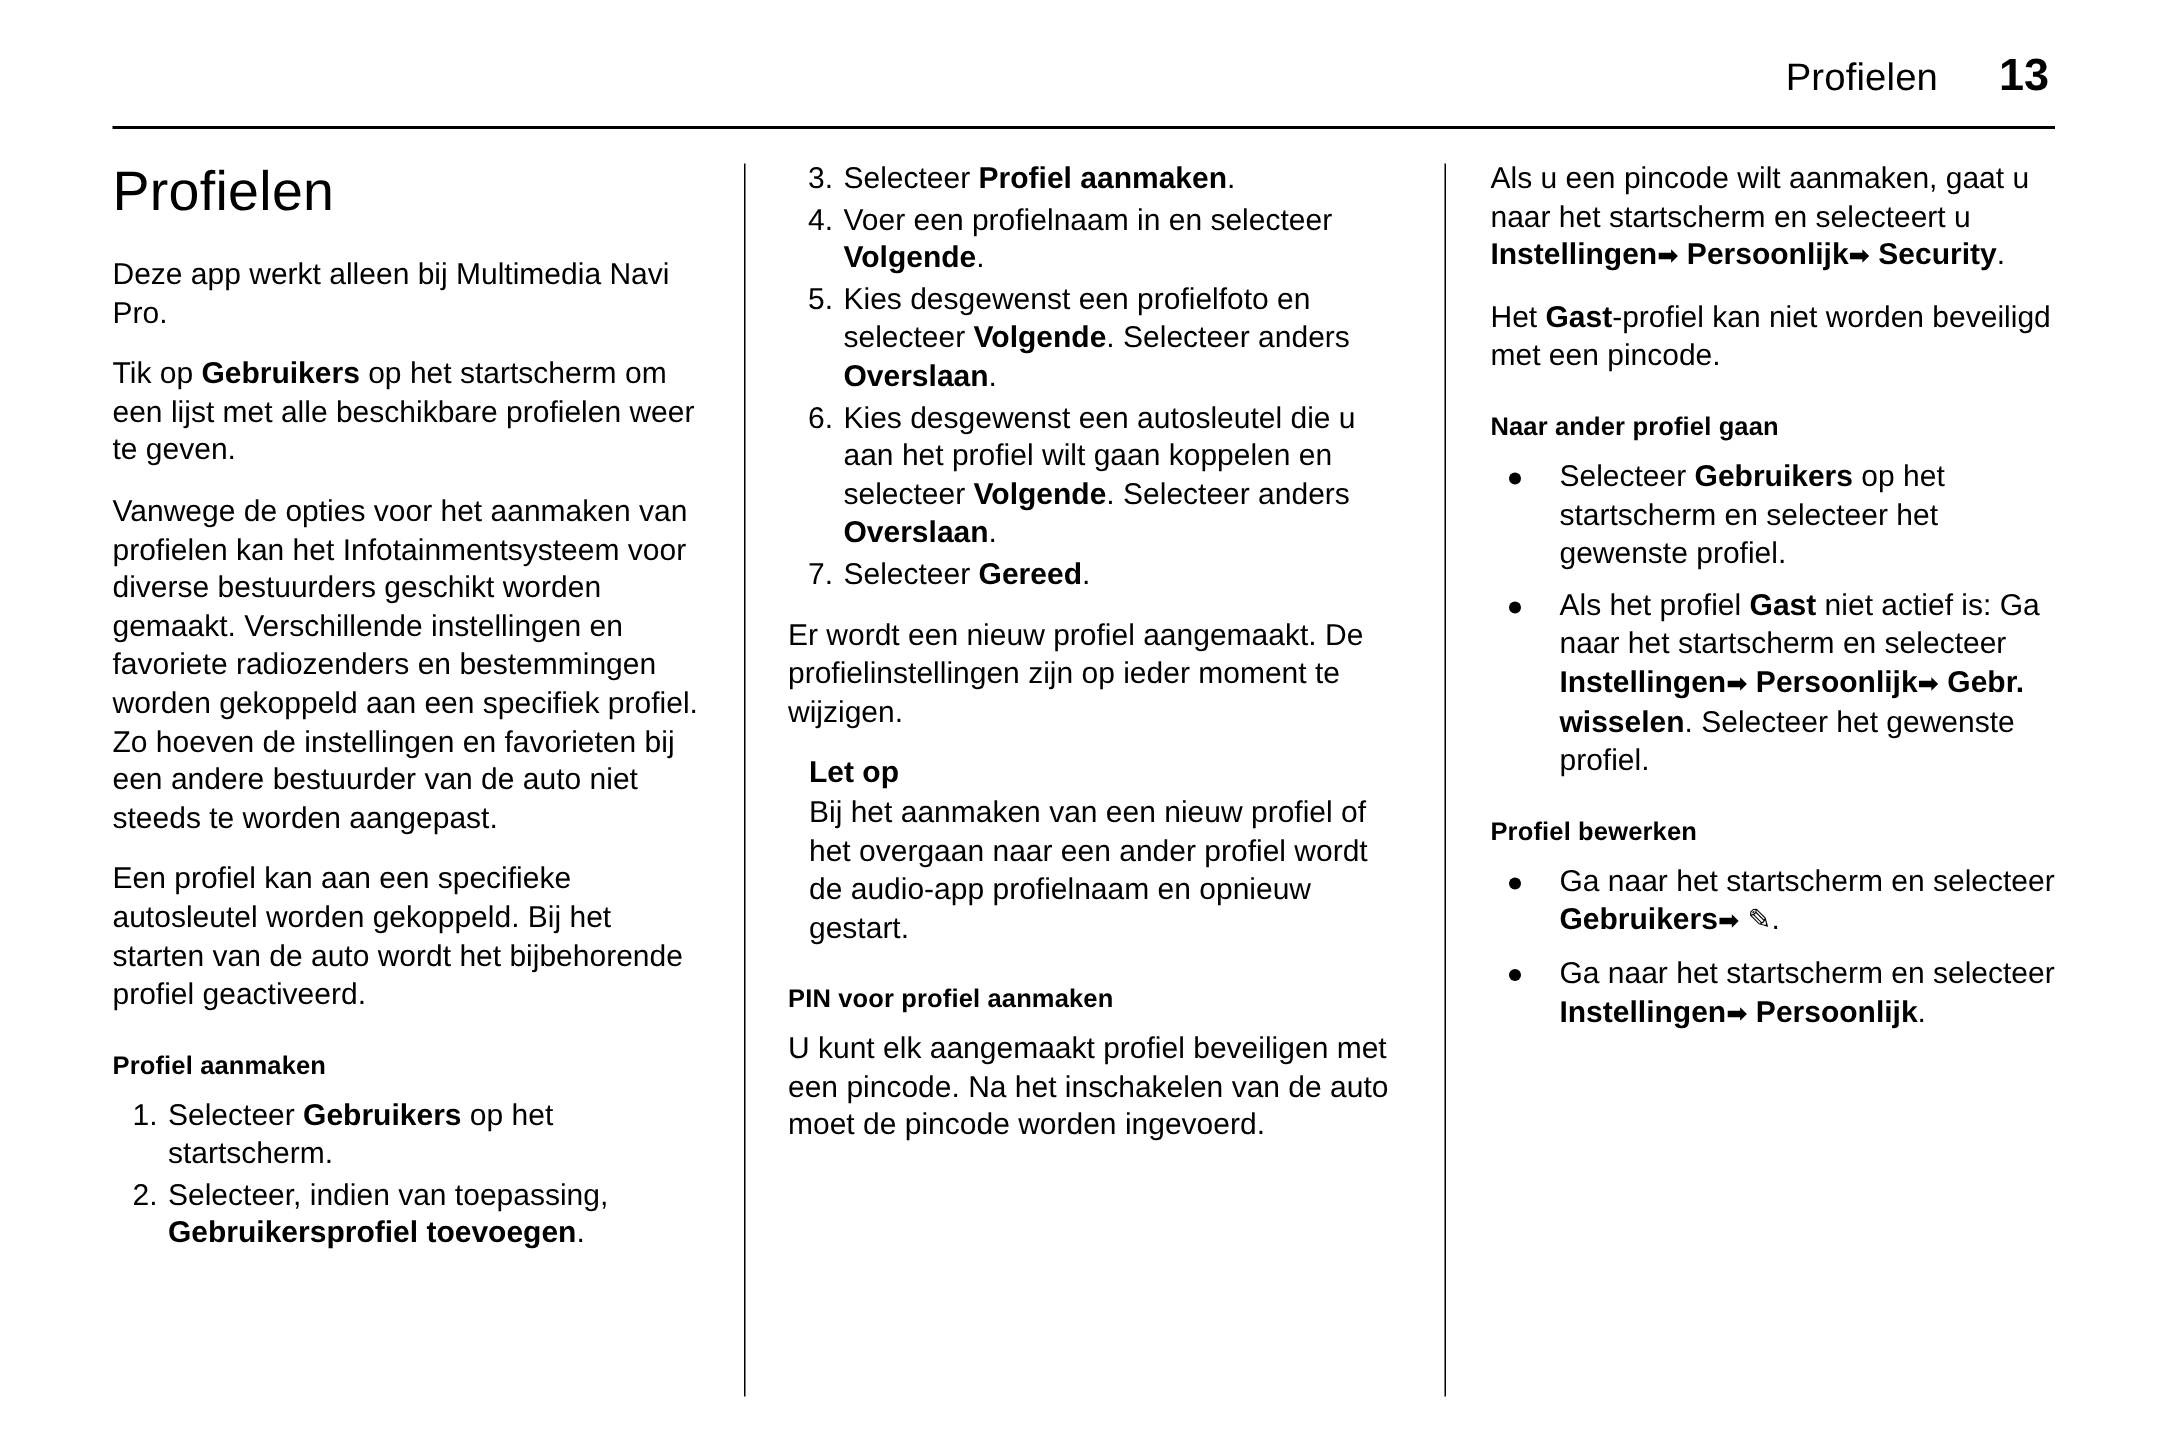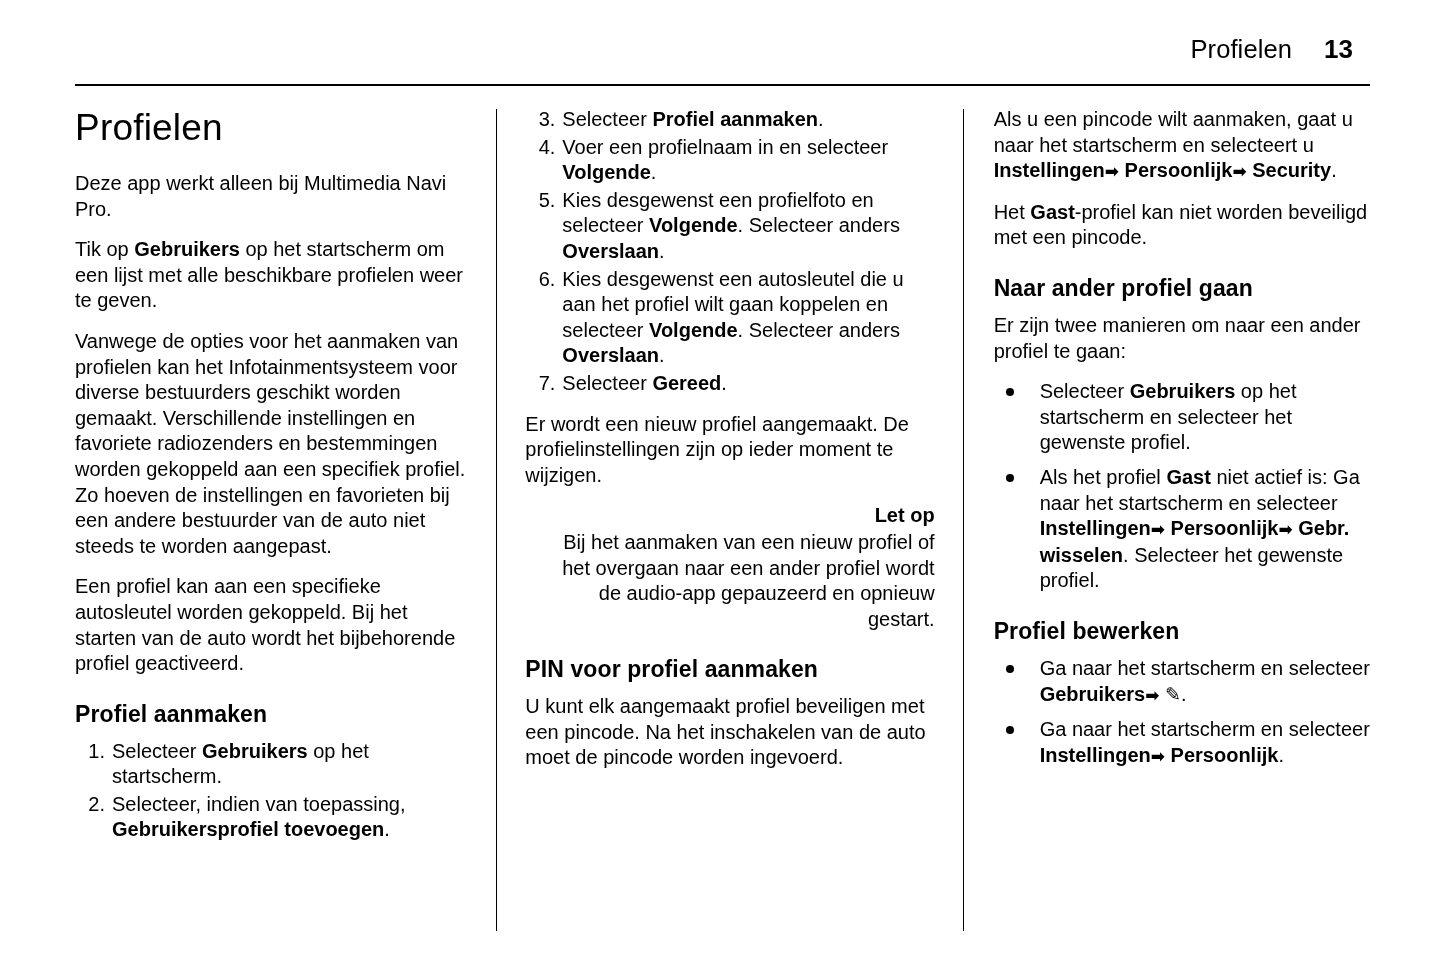--- a/index.html
+++ b/index.html
@@ -27,24 +27,25 @@
     justify-content: flex-end;
     padding-right: 4px;
     height: 46px;
   }
   .header-title {
     font-size: 25.5px;
     font-weight: 400;
     letter-spacing: 0.1px;
   }
   .header-page {
-    font-size: 26px;
+    font-size: 30px;
     font-weight: bold;
     margin-left: 32px;
     min-width: 42px;
+    text-align: right;
   }
   .header-rule {
     border-bottom: 2.2px solid #000;
     margin-top: 4px;
   }
   
   .columns {
     display: flex;
     margin-top: 21px;
     height: 838px;
@@ -62,21 +63,21 @@
     height: 822px;
   }
   
   h1.doc-title {
     font-size: 37px;
     font-weight: 400;
     margin: 0 0 22px 0;
     letter-spacing: 0.2px;
   }
   h2.sec {
-    font-size: 23px;
+    font-size: 17px;
     font-weight: bold;
     margin: 24px 0 11px 0;
     letter-spacing: 0.1px;
   }
   p.para {
     font-size: 20px;
     line-height: 25.6px;
     margin: 0 0 15px 0;
     letter-spacing: 0px;
   }
@@ -121,21 +122,20 @@
     top: 9px;
     width: 8px;
     height: 8px;
     border-radius: 50%;
     background: #000;
   }
   
   .note {
     margin: 0 0 16px 0;
     padding-left: 14px;
-    text-align: right;
   }
   .note-title {
     font-size: 20px;
     font-weight: bold;
     line-height: 25.6px;
     margin: 0 0 1px 0;
   }
   .note-body {
     font-size: 20px;
     line-height: 25.6px;
@@ -184,38 +184,37 @@
         <li><span class="num">4.</span><span>Voer een profielnaam in en selecteer </span><b>Volgende</b><span>.</span></li>
         <li><span class="num">5.</span><span>Kies desgewenst een profielfoto en selecteer </span><b>Volgende</b><span>. Selecteer anders </span><b>Overslaan</b><span>.</span></li>
         <li><span class="num">6.</span><span>Kies desgewenst een autosleutel die u aan het profiel wilt gaan koppelen en selecteer </span><b>Volgende</b><span>. Selecteer anders </span><b>Overslaan</b><span>.</span></li>
         <li><span class="num">7.</span><span>Selecteer </span><b>Gereed</b><span>.</span></li>
       </ol>
 
       <p class="para"><span>Er wordt een nieuw profiel aangemaakt. De profielinstellingen zijn op ieder moment te wijzigen.</span></p>
 
       <div class="note">
         <div class="note-title">Let op</div>
-        <div class="note-body">Bij het aanmaken van een nieuw profiel of het overgaan naar een ander profiel wordt de audio-app gepauzeerd en opnieuw gestart.</div>
+        <div class="note-body">Bij het aanmaken van een nieuw profiel of het overgaan naar een ander profiel wordt de audio-app profielnaam en opnieuw gestart.</div>
       </div>
 
       <h2 class="sec">PIN voor profiel aanmaken</h2>
 
       <p class="para"><span>U kunt elk aangemaakt profiel beveiligen met een pincode. Na het inschakelen van de auto moet de pincode worden ingevoerd.</span></p>
     </div>
 
     <div class="col-sep"></div>
 
     <div class="col col-3">
       <p class="para"><span>Als u een pincode wilt aanmaken, gaat u naar het startscherm en selecteert u </span><b>Instellingen</b><span class="arrow">➡</span> <b>Persoonlijk</b><span class="arrow">➡</span> <b>Security</b><span>.</span></p>
 
       <p class="para"><span>Het </span><b>Gast</b><span>-profiel kan niet worden beveiligd met een pincode.</span></p>
 
       <h2 class="sec">Naar ander profiel gaan</h2>
 
-      <p class="para"><span>Er zijn twee manieren om naar een ander profiel te gaan:</span></p>
 
       <ul class="bullist">
         <li><span class="dot"></span><span>Selecteer </span><b>Gebruikers</b><span> op het startscherm en selecteer het gewenste profiel.</span></li>
         <li><span class="dot"></span><span>Als het profiel </span><b>Gast</b><span> niet actief is: Ga naar het startscherm en selecteer </span><b>Instellingen</b><span class="arrow">➡</span> <b>Persoonlijk</b><span class="arrow">➡</span> <b>Gebr. wisselen</b><span>. Selecteer het gewenste profiel.</span></li>
       </ul>
 
       <h2 class="sec">Profiel bewerken</h2>
 
 
       <ul class="bullist">

